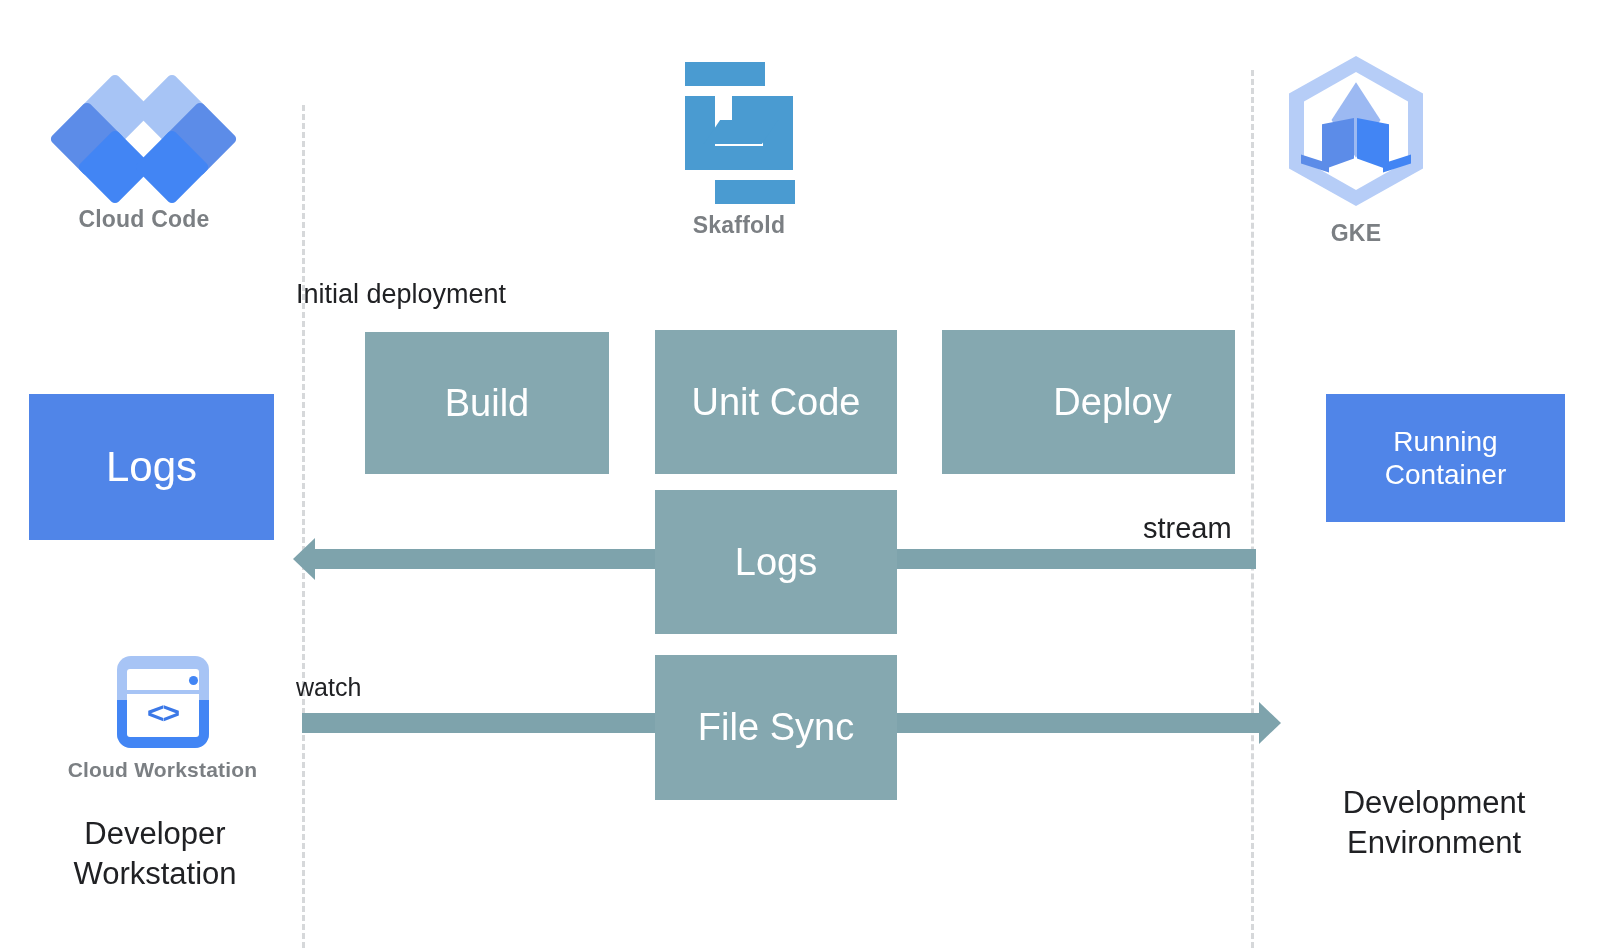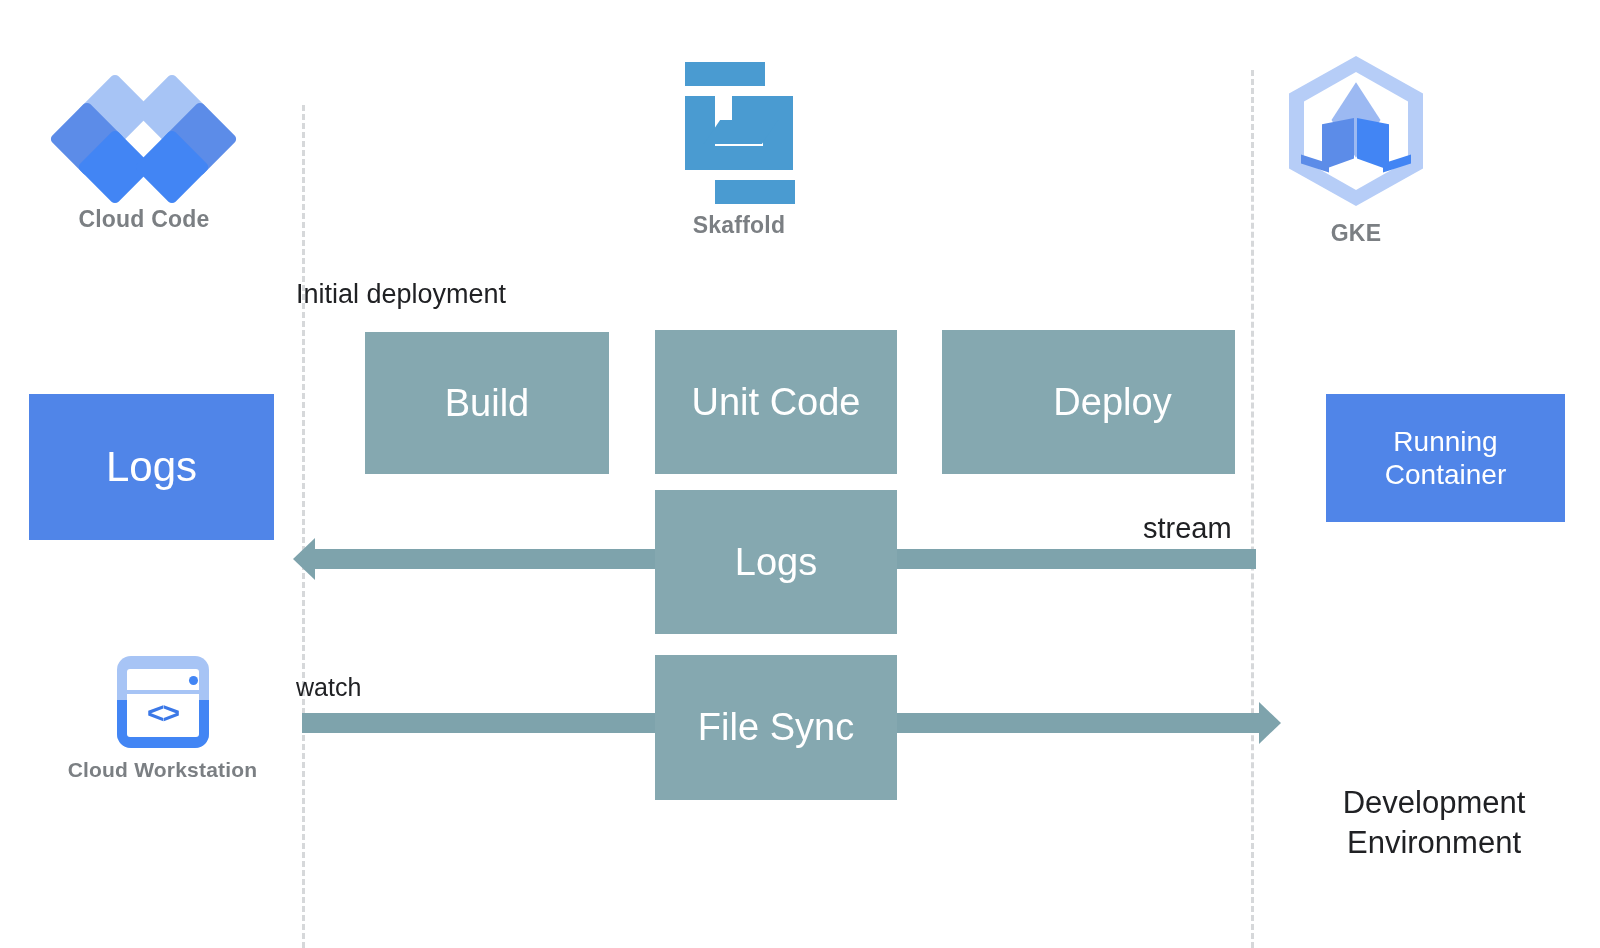--- a/index.html
+++ b/index.html
@@ -324,16 +324,18 @@
   <div class="teal-box" id="build-box">Build</div>
   <div class="teal-box" id="unittest-box">Unit Code</div>
   <div class="teal-box" id="deploy-box">Deploy</div>
   <div class="teal-box" id="logs-box">Logs</div>
   <div class="teal-box" id="filesync-box">File Sync</div>
 
   <div class="annotation" id="initial-deployment-label">Initial deployment</div>
   <div class="annotation" id="stream-label">stream</div>
   <div class="annotation" id="watch-label">watch</div>
 
+  <div class="zone-label" id="developer-workstation-label">Developer
+Workstation</div>
   <div class="zone-label" id="development-environment-label">Development
 Environment</div>
 
 </div>
 
 </body></html>

